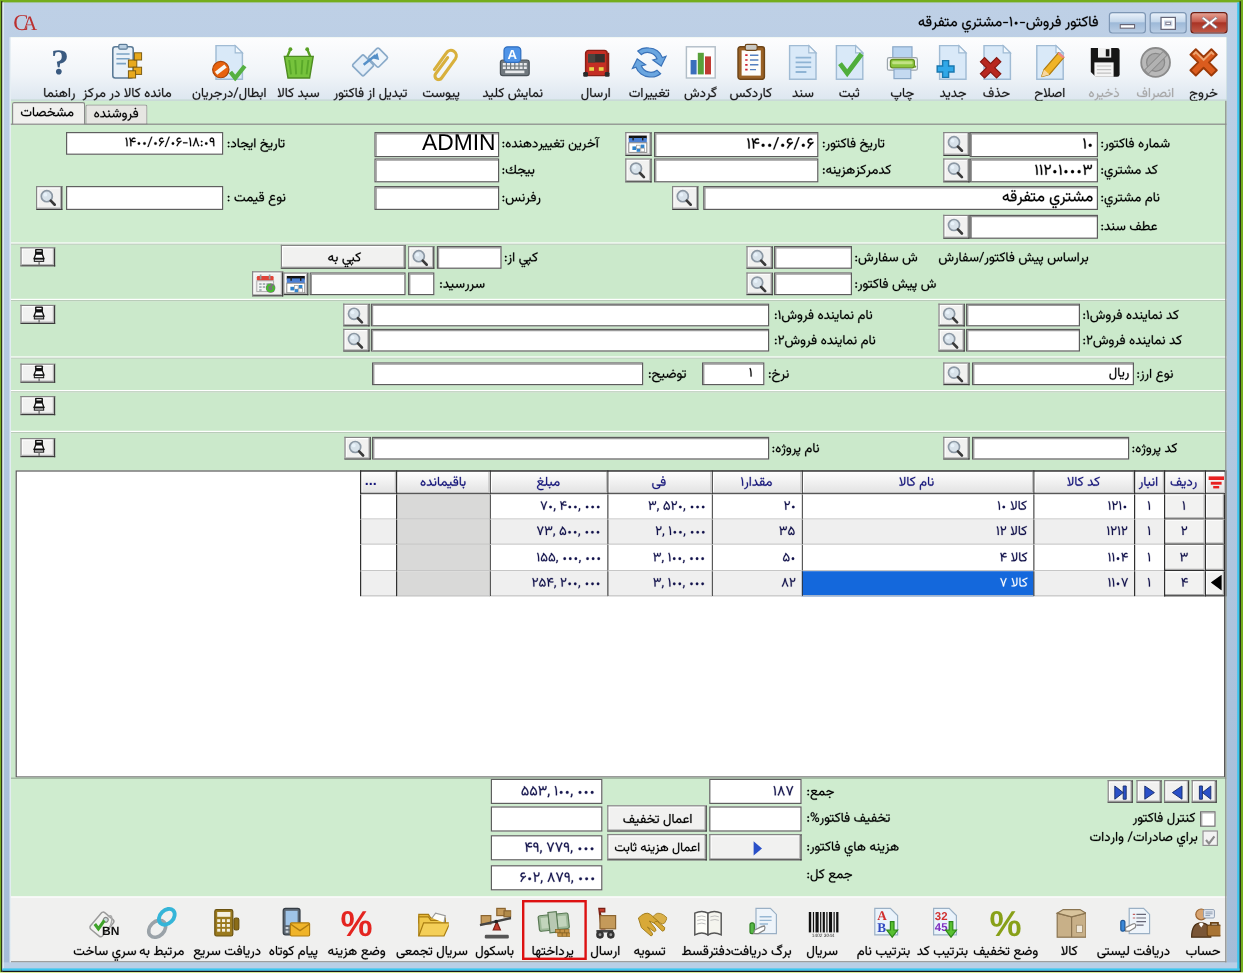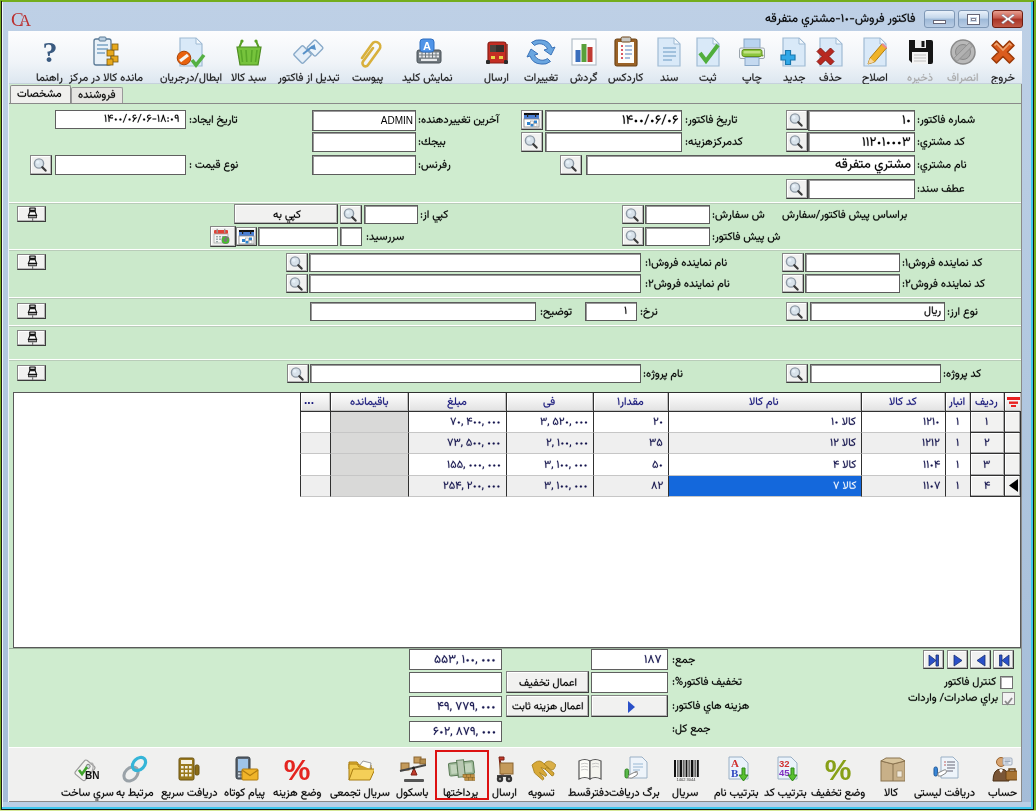--- a/index.html
+++ b/index.html
@@ -730,21 +730,21 @@
           <use href="#g1b" x="7969"></use>
           <use href="#g14" x="9141"></use>
           <use href="#g22" x="10319"></use>
           <use href="#gu" x="11796"></use>
           <use href="#g2" x="12434"></use>
           <use href="#g1n" x="13225"></use>
           <use href="#g23" x="14597"></use>
         </g>
       </svg></div>
 <div class="fld" style="left:312px;top:110px;width:104px;height:21px;background:#fff">
-      <div style="position:absolute;right:2px;top:50%;transform:translateY(-54%);font-size:10px;color:#000">ADMIN</div>
+      <div style="position:absolute;right:2px;top:50%;transform:translateY(-54%);font-size:19px;color:#000">ADMIN</div>
     </div>
 <div style="position:absolute;left:418px;top:134.1px;line-height:0"><svg width="29" height="15" viewBox="0 -10.8 29 15" style="overflow:visible">
         <g transform="scale(0.005371,-0.005371)" stroke="#000" stroke-width="36">
           <use href="#g1t" x="0"></use>
           <use href="#g24" x="556"></use>
           <use href="#g25" x="2419"></use>
           <use href="#g16" x="3815"></use>
           <use href="#gz" x="4558"></use>
         </g>
       </svg></div>

